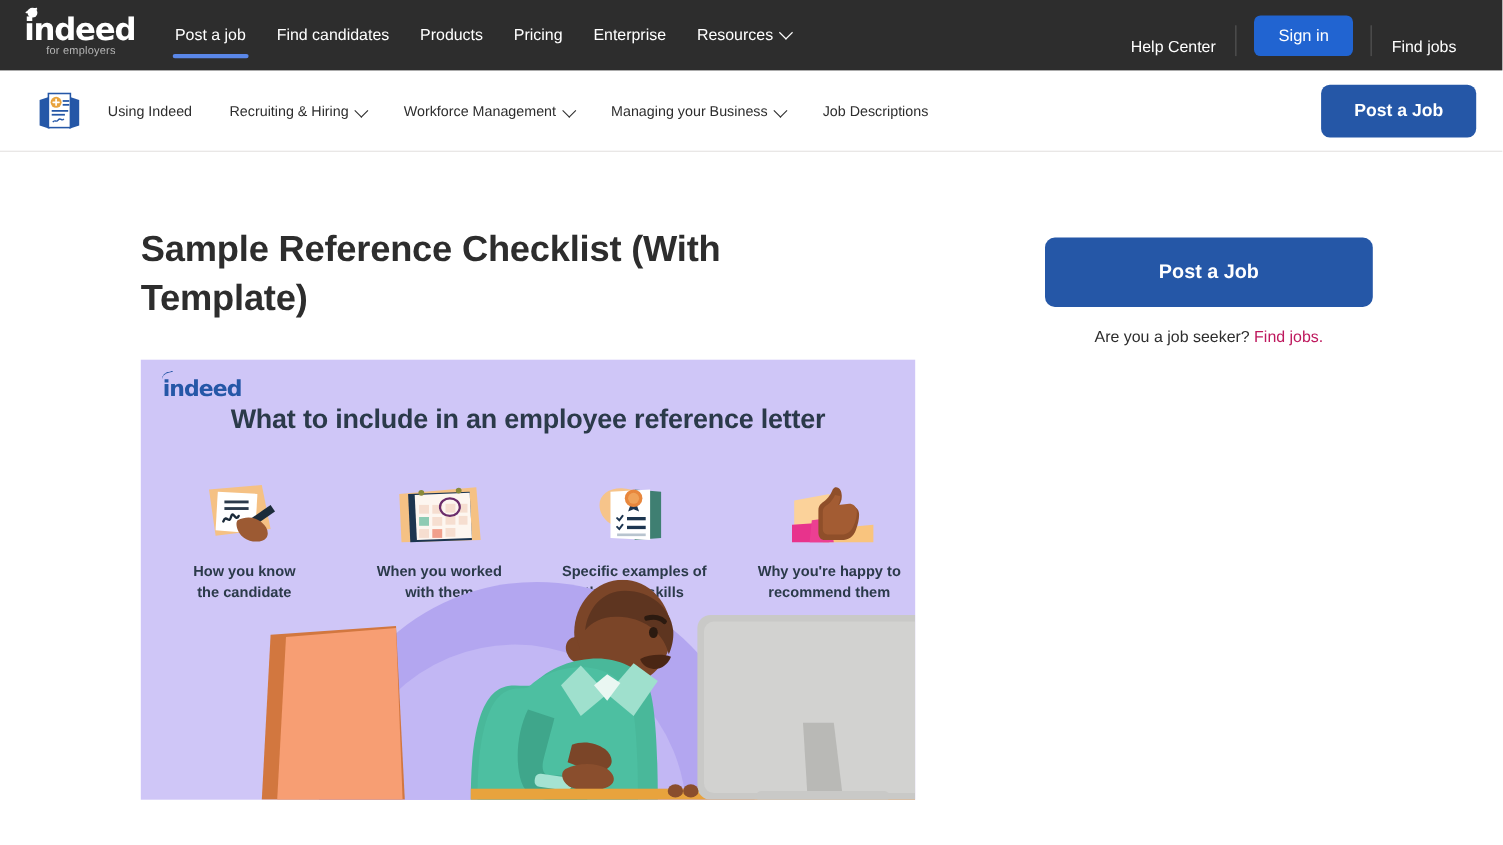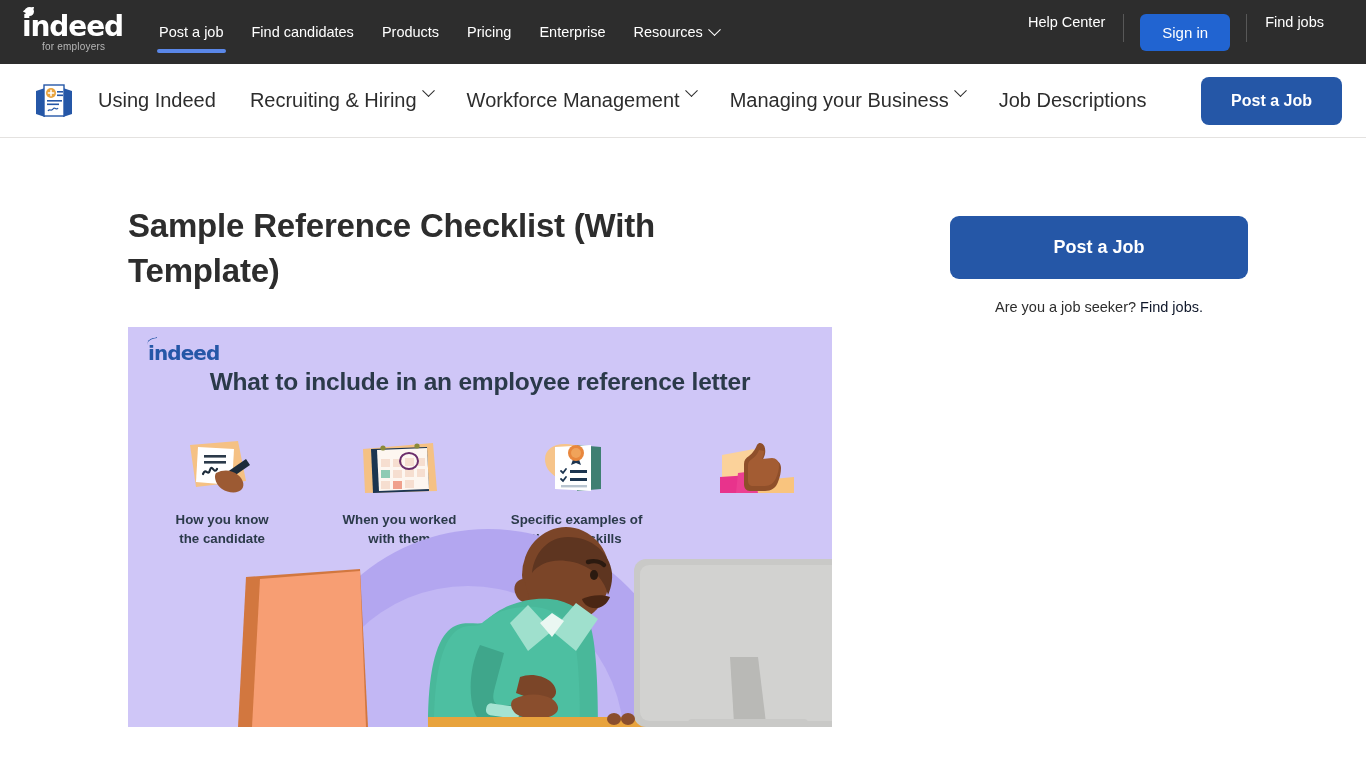--- a/index.html
+++ b/index.html
@@ -89,21 +89,21 @@
     width: 9px; height: 9px;
     border-right: 1.8px solid currentColor;
     border-bottom: 1.8px solid currentColor;
     transform: rotate(45deg) translate(-2px,-2px);
     margin-left: 7px;
     flex: none;
   }
   .topright {
     margin-left: auto;
     display: flex;
-    align-items: flex-start;
+    align-items: flex-end;
   }
   .topright a {
     color: #ffffff;
     font-size: 14.5px;
     text-decoration: none;
     padding: 0 18px;
     white-space: nowrap;
   }
   .vdiv { width: 1px; height: 28px; background: #585858; flex: none; }
   .signin-btn {
@@ -125,25 +125,25 @@
     background: #ffffff;
     border-bottom: 1px solid #e4e2e0;
     display: flex;
     align-items: center;
     padding: 0 24px 0 32px;
   }
   .cert-icon { width: 44px; height: 40px; flex: none; margin-right: 22px; }
   .subnav-links { display: flex; align-items: center; }
   .subnav-links a {
     color: #2d2d2d;
-    font-size: 20px;
+    font-size: 13px;
     text-decoration: none;
     padding: 0 17px;
     display: flex;
-    align-items: flex-start;
+    align-items: flex-end;
     white-space: nowrap;
   }
   .subnav-links a:first-child { padding-left: 0; }
   .postjob-btn {
     margin-left: auto;
     background: #2557a7;
     color: #ffffff;
     font-size: 16px;
     font-weight: bold;
     border: none;
@@ -237,21 +237,21 @@
     padding: 21px 0;
     cursor: pointer;
     font-family: "Liberation Sans", sans-serif;
   }
   .seeker {
     margin-top: 20px;
     text-align: center;
     font-size: 14.5px;
     color: #2d2d2d;
   }
-  .seeker a { color: #0f172a; text-decoration: none; }
+  .seeker a { color: #be185d; text-decoration: none; }
 </style>
 </head>
 <body>
 
 <div class="topbar">
   <div class="logo-wrap">
     <div class="logo-word">
       <span class="logo-swoosh"></span>
       <span class="logo-dot"></span>
       <span>indeed</span>
@@ -401,20 +401,22 @@
 
         <div class="col">
           <svg class="col-art" viewBox="0 0 92 62">
             <path d="M14 18 L46 12 L56 52 L14 54 Z" fill="#fbd29a"></path>
             <path d="M44 44 L86 40 L86 56 L40 56 Z" fill="#f9c47e"></path>
             <path d="M12 40 L42 38 L46 56 L12 56 Z" fill="#e8338c"></path>
             <path d="M30 36 L46 34 L50 56 L28 56 Z" fill="#ec3f92"></path>
             <path d="M52 6c4 0 6 5 5 11-1 4-3 7-3 7l11-1c5 0 8 3 8 8 0 4-1 9-3 14-2 6-7 9-13 9H42c-4 0-6-3-6-7V27c0-4 2-6 5-8 4-3 7-8 8-11 1-1.5 2-2 3-2z" fill="#8f4f2a"></path>
             <path d="M56 14c0 4-2 8-2 8l10-1c4 0 7 3 7 7 0 4-1 9-3 13-2 5-6 8-11 8H45c-3 0-5-2-5-5V28c0-3 2-5 4-6 3-2 6-6 7-9" fill="#a35c33"></path>
           </svg>
+          <div class="col-label">Why you're happy to
+recommend them</div>
         </div>
       </div>
 
       <svg class="scene" viewBox="0 0 704 200">
         <circle cx="360" cy="200" r="198" fill="#b3a6f0"></circle>
         <circle cx="340" cy="215" r="156" fill="#c2b7f4"></circle>
 
         <path d="M118 50 L232 42 L240 200 L110 200 Z" fill="#d2773f"></path>
         <path d="M132 52 L232 44 L238 200 L124 200 Z" fill="#f79e73"></path>
 

